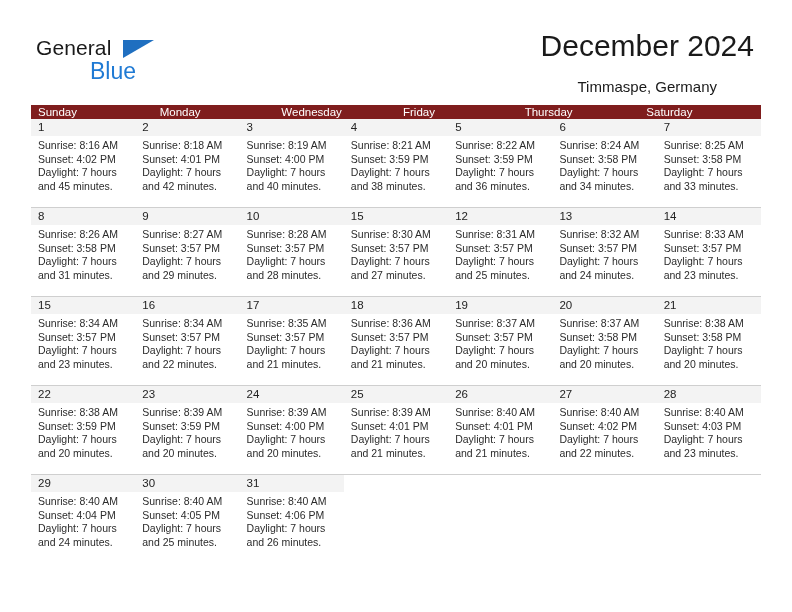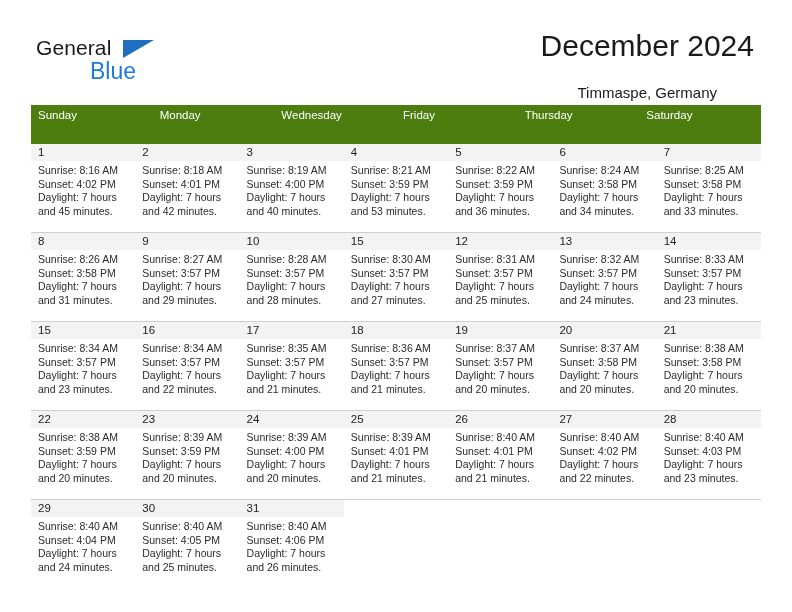--- a/index.html
+++ b/index.html
@@ -70,35 +70,36 @@
   .cal-title {
     font-size: 30px;
     color: #1a1a1a;
     line-height: 36px;
     white-space: nowrap;
   }
   .cal-sub {
     font-size: 15px;
     color: #1a1a1a;
     line-height: 22px;
-    margin-top: 18px;
+    margin-top: 12px;
     white-space: nowrap;
   }
 
   
   .calendar {
     position: absolute;
     left: 31px;
     top: 105px;
     width: 730px;
   }
   .dow-row {
     display: flex;
-    background: #4d7c0f;
-    height: 39px;
+    background: #7f1d1d;
+    height: 14px;
+    align-items: center;
   }
   .dow {
     flex: 1 1 0;
     color: #ffffff;
     font-size: 11.5px;
     line-height: 21px;
     padding-left: 7px;
     box-sizing: border-box;
     white-space: nowrap;
   }
@@ -196,21 +197,21 @@
               <div class="ln">Daylight: 7 hours</div>
               <div class="ln">and 40 minutes.</div>
             </div>
           </div>
           <div class="cell">
             <div class="daynum-band">4</div>
             <div class="body">
               <div class="ln">Sunrise: 8:21 AM</div>
               <div class="ln">Sunset: 3:59 PM</div>
               <div class="ln">Daylight: 7 hours</div>
-              <div class="ln">and 53 minutes.</div>
+              <div class="ln">and 38 minutes.</div>
             </div>
           </div>
           <div class="cell">
             <div class="daynum-band">5</div>
             <div class="body">
               <div class="ln">Sunrise: 8:22 AM</div>
               <div class="ln">Sunset: 3:59 PM</div>
               <div class="ln">Daylight: 7 hours</div>
               <div class="ln">and 36 minutes.</div>
             </div>

